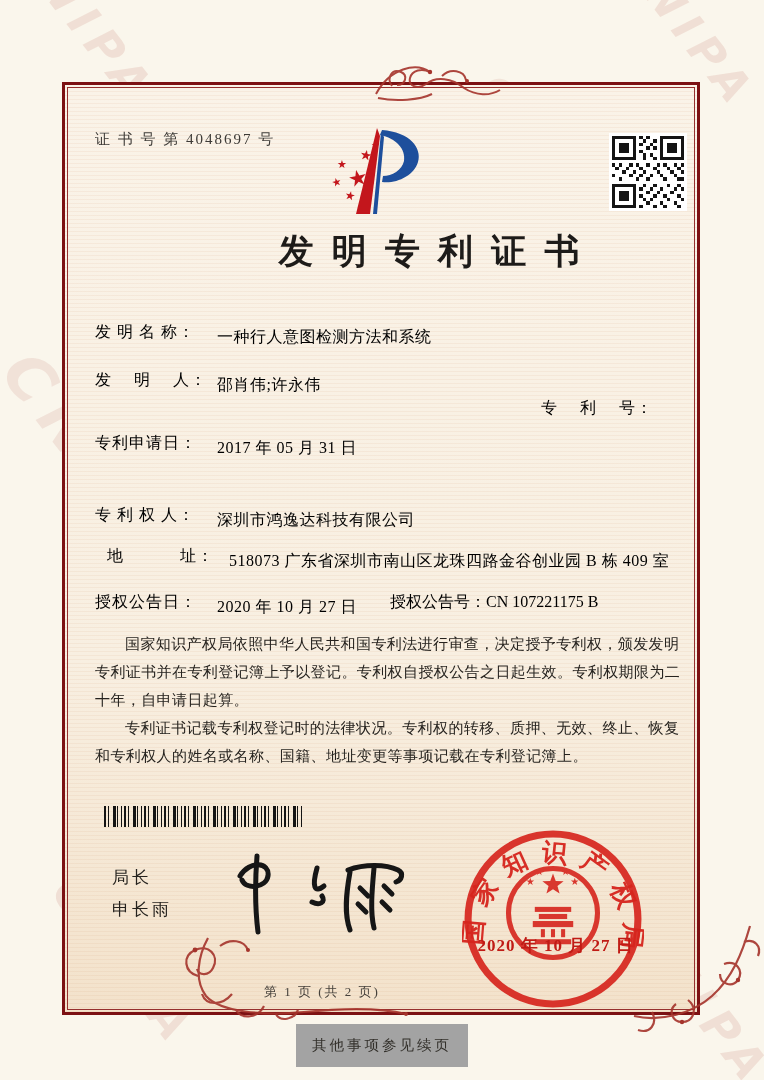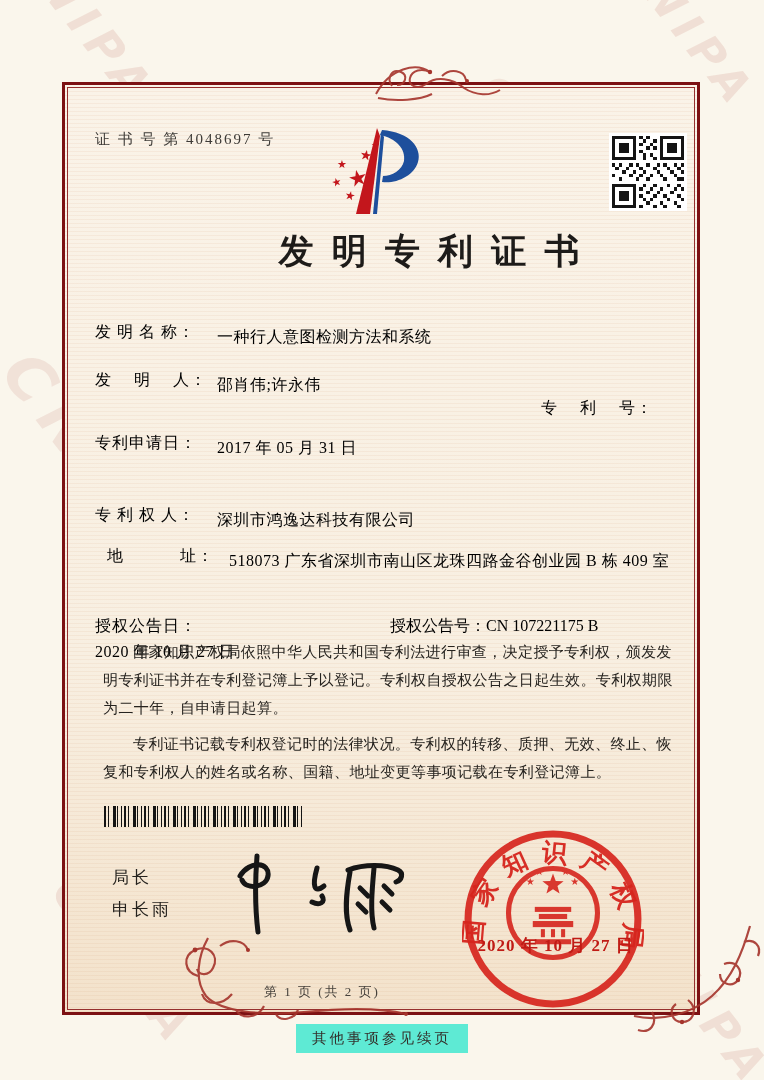--- a/index.html
+++ b/index.html
@@ -51,21 +51,21 @@
     font-size:35px;font-weight:600;color:#1d1b19;letter-spacing:.52em;text-indent:.52em;
   }
   
   .row{left:95px;width:568px;display:flex;align-items:flex-start;font-size:16px;color:#000000;}
   .row .lbl{width:122px;flex:none;white-space:pre;letter-spacing:1px;}
   .row .val{letter-spacing:.5px;line-height:1.85;}
   .addr-val{max-width:447px;text-align:center;}
   .grant-2{position:absolute;left:295px;top:0;white-space:nowrap;}
   
   .paras{left:95px;top:630px;width:586px;font-size:15px;line-height:28px;color:#26231f;}
-  .paras p{margin:8px;text-indent:2em;letter-spacing:.4px;}
+  .paras p{margin:0;text-indent:2em;letter-spacing:.4px;}
   
   .barcode{
     left:104px;top:806px;width:200px;height:21px;
     background:repeating-linear-gradient(90deg,
       #141414 0 2px, transparent 2px 4px,
       #141414 4px 5px, transparent 5px 9px,
       #141414 9px 12px, transparent 12px 13px,
       #141414 13px 14px, transparent 14px 17px,
       #141414 17px 18px, transparent 18px 20px);
   }
@@ -78,21 +78,21 @@
   .seal-date{
     left:458px;top:934px;width:195px;text-align:center;
     font-size:17px;font-weight:600;color:#c01b15;letter-spacing:1px;z-index:4;
   }
   
   .page-info{left:62px;top:983px;width:520px;text-align:center;font-size:13px;color:#46413b;letter-spacing:2px;}
   .foot-note{
     left:0;top:1024px;width:764px;text-align:center;z-index:3;
   }
   .foot-note span{
-    display:inline-block;background:#5eead4;padding:5px 16px;
+    display:inline-block;background:#a3a3a3;padding:12px 16px;
     font-size:14.5px;color:#33302b;letter-spacing:3px;
   }
   .flourish{z-index:4;pointer-events:none;}
 </style>
 </head>
 <body>
 
 <div class="page">
 
   <div class="wm wm1">CNIPA</div>
@@ -198,21 +198,21 @@
     <span class="val">2017 年 05 月 31 日</span>
   </div>
   <div class="abs z3 row" style="top:505px;">
     <span class="lbl">专 利 权 人：</span>
     <span class="val">深圳市鸿逸达科技有限公司</span>
   </div>
   <div class="abs z3 row" style="top:546px;margin-left:12px;">
     <span class="lbl">地　　　 址：</span>
     <span class="val addr-val">518073 广东省深圳市南山区龙珠四路金谷创业园 B 栋 409 室</span>
   </div>
-  <div class="abs z3 row" style="top:616px;flex-direction:column;">
+  <div class="abs z3 row" style="top:592px;">
     <span class="lbl">授权公告日：</span>
     <span class="val">2020 年 10 月 27 日</span>
     <span class="grant-2">
       <span>授权公告号：</span><span>CN 107221175 B</span>
     </span>
   </div>
 
   <div class="abs z3 paras">
     <p>国家知识产权局依照中华人民共和国专利法进行审查，决定授予专利权，颁发发明专利证书并在专利登记簿上予以登记。专利权自授权公告之日起生效。专利权期限为二十年，自申请日起算。</p>
     <p>专利证书记载专利权登记时的法律状况。专利权的转移、质押、无效、终止、恢复和专利权人的姓名或名称、国籍、地址变更等事项记载在专利登记簿上。</p>

